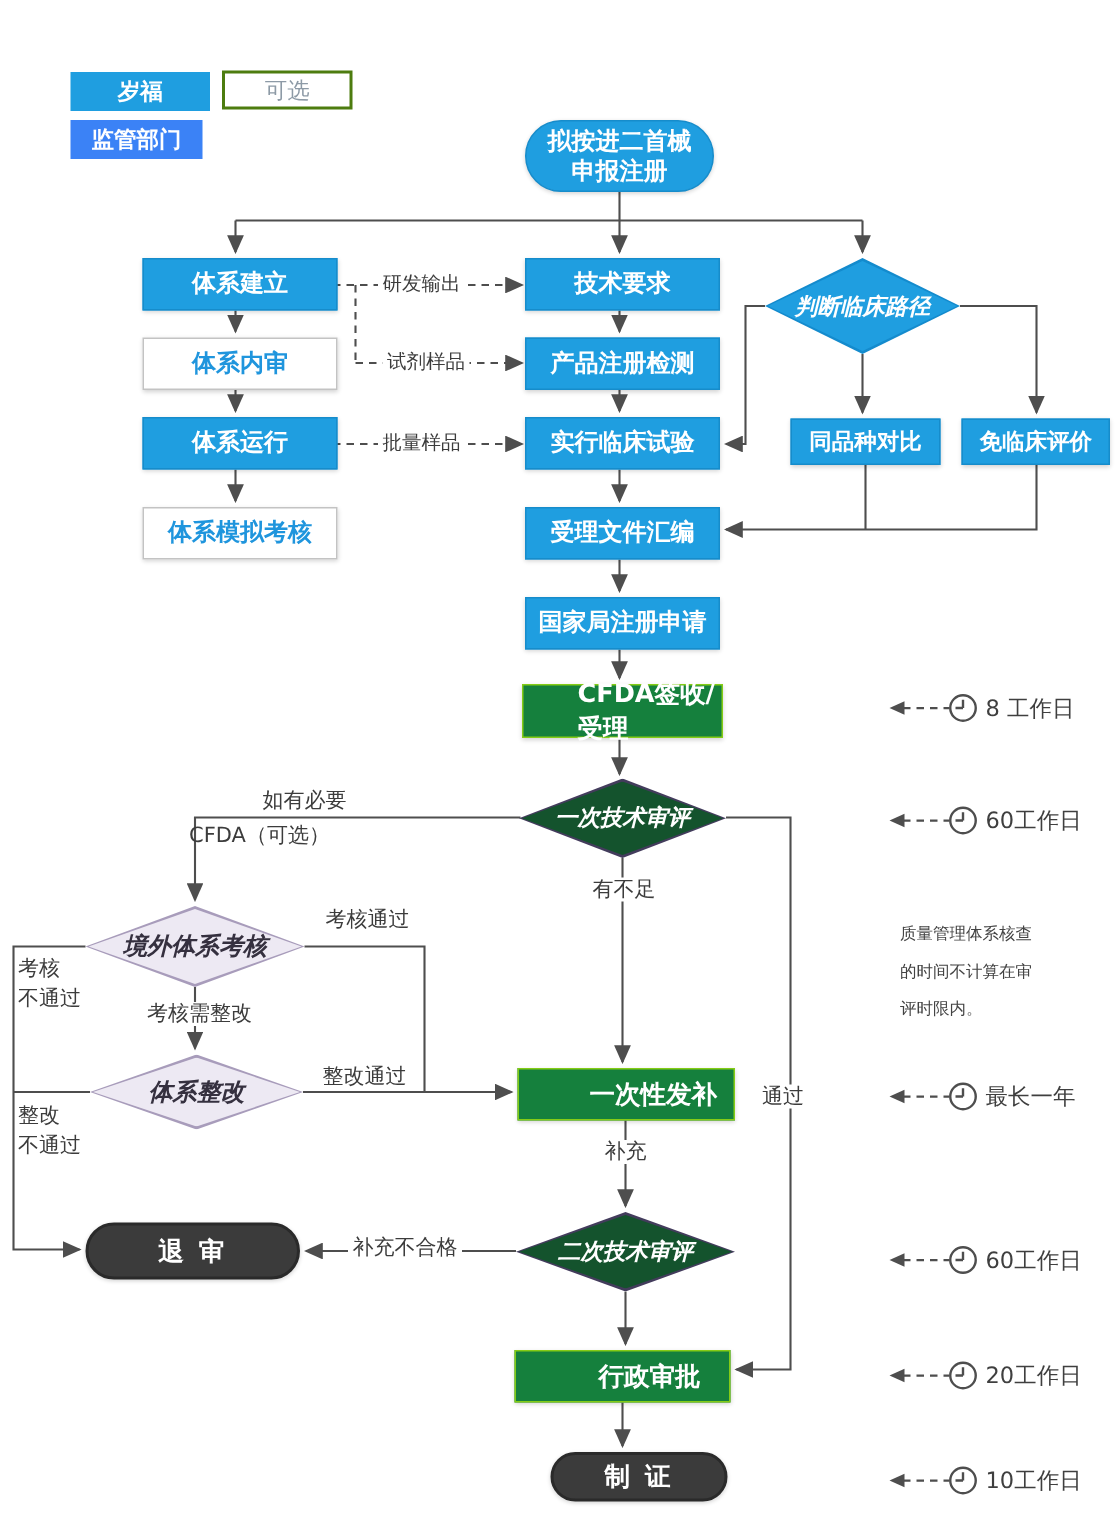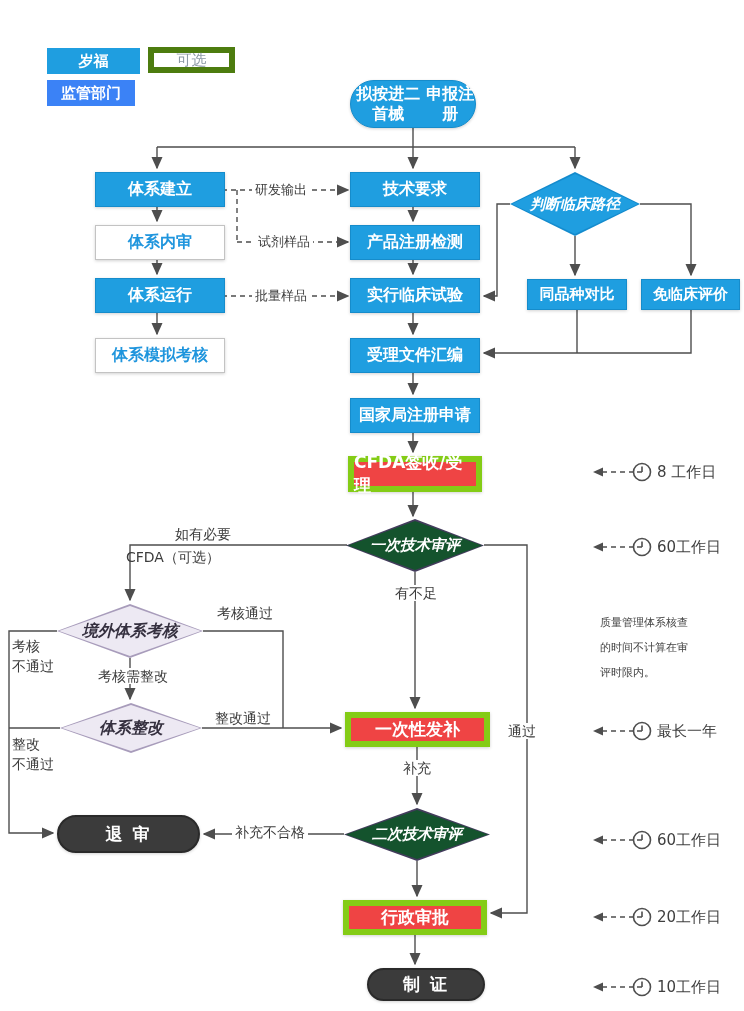--- a/index.html
+++ b/index.html
@@ -8,43 +8,43 @@
     font-family:"DejaVu Sans","Liberation Sans",sans-serif;color:#3c3c3c;
   }
   svg.connectors{position:absolute;left:0;top:0;z-index:1;}
   .box{
     position:absolute;display:flex;align-items:center;justify-content:center;
     font-weight:bold;font-size:16px;z-index:3;box-sizing:border-box;
     box-shadow:0 1px 3px rgba(0,0,0,.18);
   }
   .box.blue{background:#1f9ee0;color:#fff;border:1px solid #168ccb;}
   .box.white{background:#fff;color:#1f95dd;border:1px solid #c3c3c3;}
-  .box.purple{background:#ef4444;color:#fff;border:6px solid #84cc16;}
+  .box.purple{background:#15803d;color:#fff;border:1px solid #84cc16;padding-left:36px;}
   .box.dark{background:#3b3b3b;color:#fff;border:2px solid #2a2a2a;}
   .pill{border-radius:24px;letter-spacing:2px;font-size:17px;}
-  .startpill{border-radius:25px;flex-direction:row;line-height:20px;font-size:16px;text-align:center;}
+  .startpill{border-radius:25px;flex-direction:column;line-height:20px;font-size:16px;text-align:center;}
   .diamond{position:absolute;z-index:3;}
   .d-outer{position:absolute;left:0;top:0;right:0;bottom:0;
     clip-path:polygon(50% 0,100% 50%,50% 100%,0 50%);}
   .d-inner{position:absolute;left:2px;top:2px;right:2px;bottom:2px;
     clip-path:polygon(50% 0,100% 50%,50% 100%,0 50%);
     display:flex;align-items:center;justify-content:center;font-weight:bold;font-style:italic;}
   .diamond.blue .d-outer{background:#148bcd;}
   .diamond.blue .d-inner{background:#1f9ee0;color:#fff;font-size:15px;}
   .diamond.purple .d-outer{background:#433c5c;}
   .diamond.purple .d-inner{background:#14532d;color:#fff;font-size:15px;}
   .diamond.light .d-outer{background:#a89cbb;}
   .diamond.light .d-inner{background:#ede9f3;color:#35303f;font-size:16px;}
   .lbl{position:absolute;z-index:4;font-size:13px;color:#3c3c3c;white-space:nowrap;line-height:16px;}
   .lbl.bg{background:#fff;padding:0 3px;}
   .lbl.two{line-height:20px;font-size:14px;}
   .legend{position:absolute;z-index:3;display:flex;align-items:center;justify-content:center;
     font-size:15px;font-weight:bold;box-sizing:border-box;}
   .legend.blue{background:#1f9ee0;color:#fff;}
-  .legend.white{background:#fff;color:#8d9aa6;border:6px solid #4d7c0f;font-weight:normal;}
+  .legend.white{background:#fff;color:#8d9aa6;border:2px solid #4d7c0f;font-weight:normal;}
   .legend.dark{background:#3b82f6;color:#fff;}
   .timer{position:absolute;z-index:3;display:flex;align-items:center;height:22px;}
   .t-lbl{font-size:15px;color:#3f3f3f;margin-left:5px;white-space:nowrap;}
   .note{position:absolute;z-index:3;font-size:11px;line-height:25px;color:#434343;}
 </style>
 </head>
 <body>
 
 <div id="stage">
 

